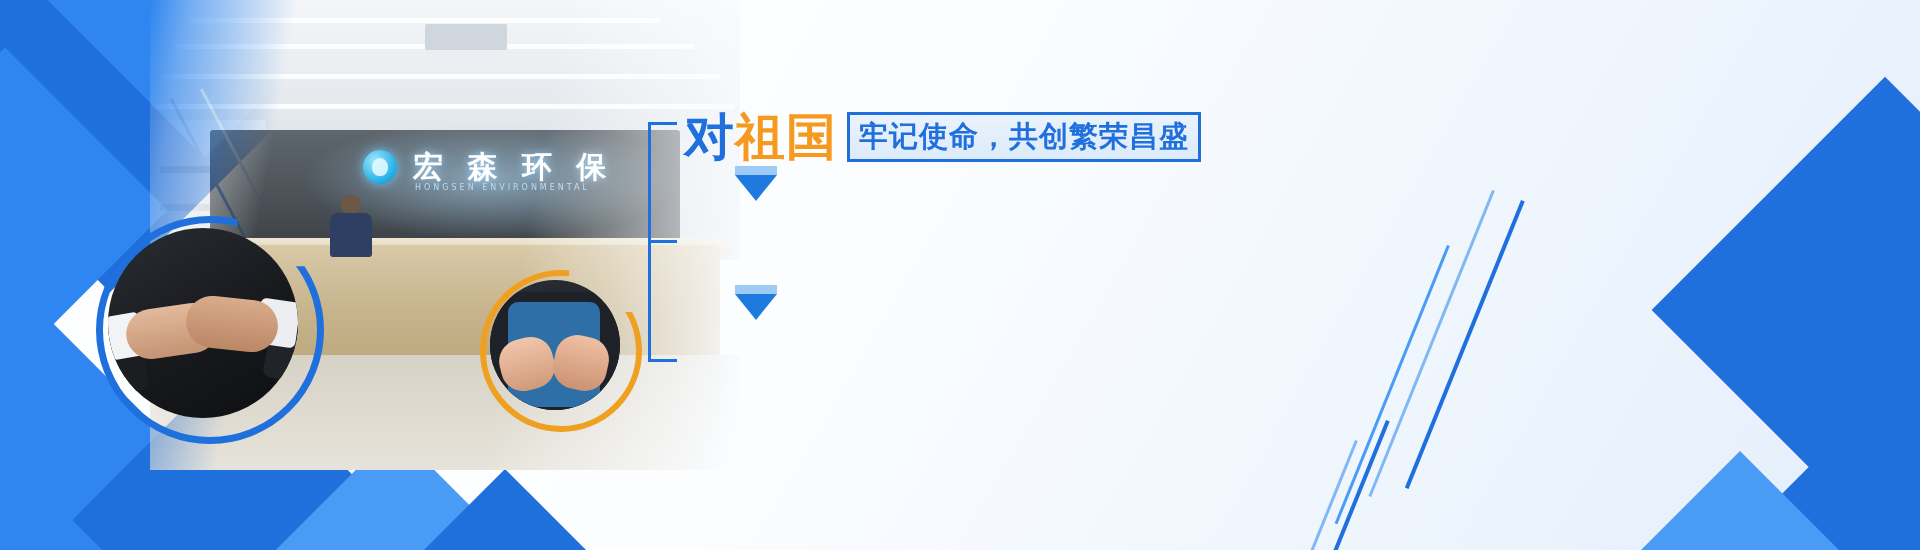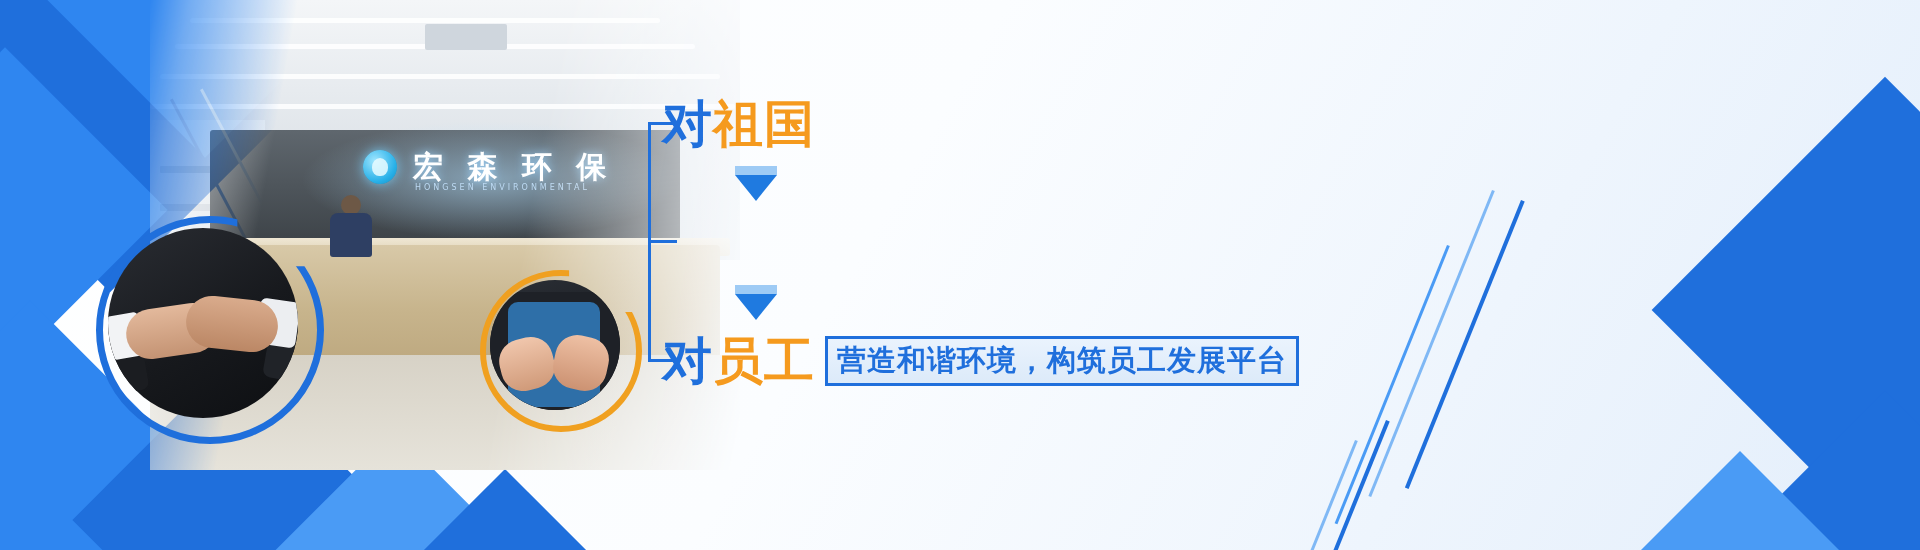--- a/index.html
+++ b/index.html
@@ -154,21 +154,21 @@
   }
   .bracket{
     position:absolute;left:0;top:48px;width:28px;height:240px;
     border-left:3px solid #1f6fdc;
   }
   .bracket .tick{position:absolute;left:0;width:26px;height:3px;background:#1f6fdc;}
   .bracket .t1{top:0;}
   .bracket .t2{top:118px;}
   .bracket .t3{top:237px;}
 
-  .row{position:absolute;left:14px;display:flex;align-items:center;white-space:nowrap;}
+  .row{position:absolute;left:36px;display:flex;align-items:center;white-space:nowrap;margin-top:13px;}
   #row1{top:25px;}
   #row2{top:143px;}
   #row3{top:262px;}
 
   .lead{
     font-size:50px;font-weight:700;line-height:1;
     font-family:"DejaVu Sans","Liberation Sans",sans-serif;
     letter-spacing:1px;
   }
   .lead .pre{color:#1f6fdc;}
@@ -271,41 +271,36 @@
     <div class="bracket">
       <div class="tick t1"></div>
       <div class="tick t2"></div>
       <div class="tick t3"></div>
     </div>
 
     <div class="row" id="row1">
       <div class="lead">
         <span class="pre">对</span><span class="key">祖国</span>
       </div>
+      <div class="phrase">牢记使命，共创繁荣昌盛</div>
     </div>
 
     <div class="arrow" id="arrow1">
       <div class="top"></div>
       <div class="tri"></div>
     </div>
 
     <div class="row" id="row2">
     </div>
 
     <div class="arrow" id="arrow2">
       <div class="top"></div>
       <div class="tri"></div>
     </div>
 
-    <div class="row" id="row3">
-      <div class="lead">
-        <span class="pre">对</span><span class="key">员工</span>
-      </div>
-      <div class="phrase">营造和谐环境，构筑员工发展平台</div>
-    </div>
 
   </div>
 
   <div class="deco stroke stroke-r1"></div>
   <div class="deco stroke stroke-r2"></div>
   <div class="deco stroke stroke-r3"></div>
   <div class="deco stroke stroke-r4"></div>
   <div class="deco stroke stroke-r5"></div>
   <div class="deco shape-r-big"></div>
   <div class="deco shape-r-mid"></div>

